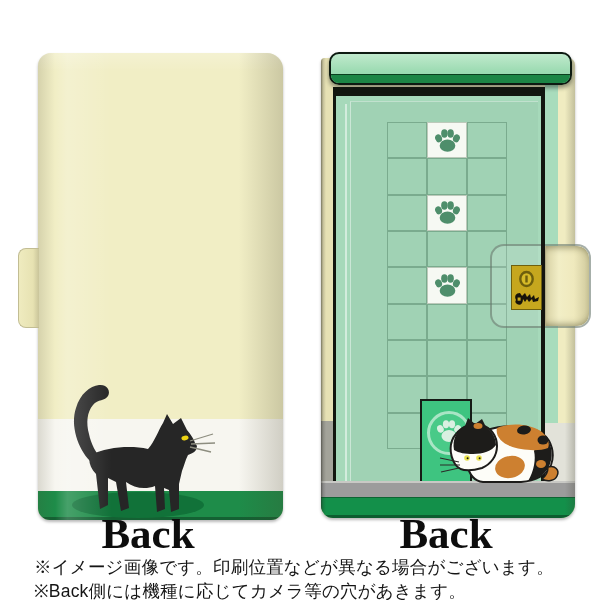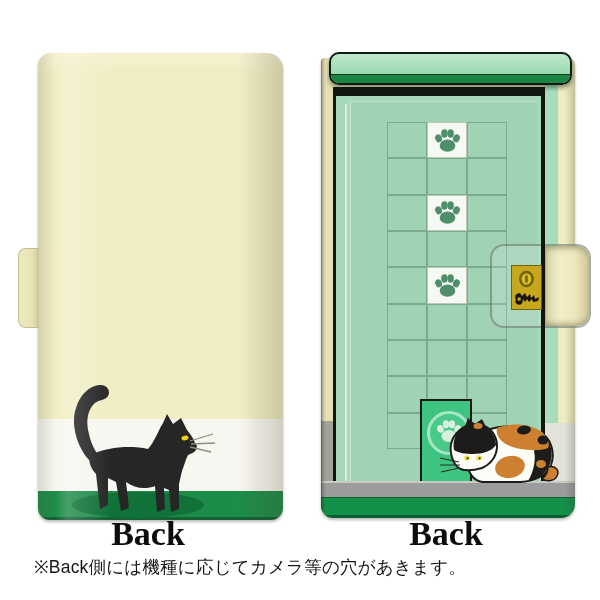--- a/index.html
+++ b/index.html
@@ -61,21 +61,21 @@
   .gold-plate .keyhole{display:block;margin:4px auto 0 auto;}
   .gold-plate .key{position:absolute;left:1px;bottom:1px;}
   
   .top-bar{position:absolute;left:8px;top:0;width:243px;height:33px;z-index:10;
       background:linear-gradient(180deg,#c0eacd 0,#9fdcb4 55%,#8fd2a6 100%);
       border:2px solid #0d1a11;border-radius:10px;box-sizing:border-box;
       box-shadow:0 3px 4px rgba(15,25,18,.45);overflow:hidden;}
   .top-bar .bar-green-strip{position:absolute;left:0;right:0;bottom:0;height:8px;background:#1c8545;border-top:1px solid #0a3f1e;}
   
   .panel-label{position:absolute;top:517px;width:180px;text-align:center;
-      font-family:"Liberation Serif",serif;font-weight:700;font-size:34px;color:#0d0d0d;line-height:34px;}
+      font-family:"Liberation Serif",serif;font-weight:700;font-size:43px;color:#0d0d0d;line-height:34px;}
   .label-back{left:58px;}
   .label-front{left:356px;}
   .footnotes{position:absolute;left:34px;top:556px;width:560px;color:#151515;
       font-size:17.5px;line-height:23.5px;letter-spacing:.2px;white-space:nowrap;}
 </style>
 </head>
 <body>
 
 <div class="stage">
 
@@ -223,15 +223,16 @@
     </div>
 
     <div class="top-bar">
       <div class="bar-green-strip"></div>
     </div>
   </div>
 
   <div class="panel-label label-back">Back</div>
   <div class="panel-label label-front">Back</div>
   <div class="footnotes">
+    <div>※イメージ画像です。印刷位置などが異なる場合がございます。</div>
     <div>※Back側には機種に応じてカメラ等の穴があきます。</div>
   </div>
 </div>
 
 </body></html>

